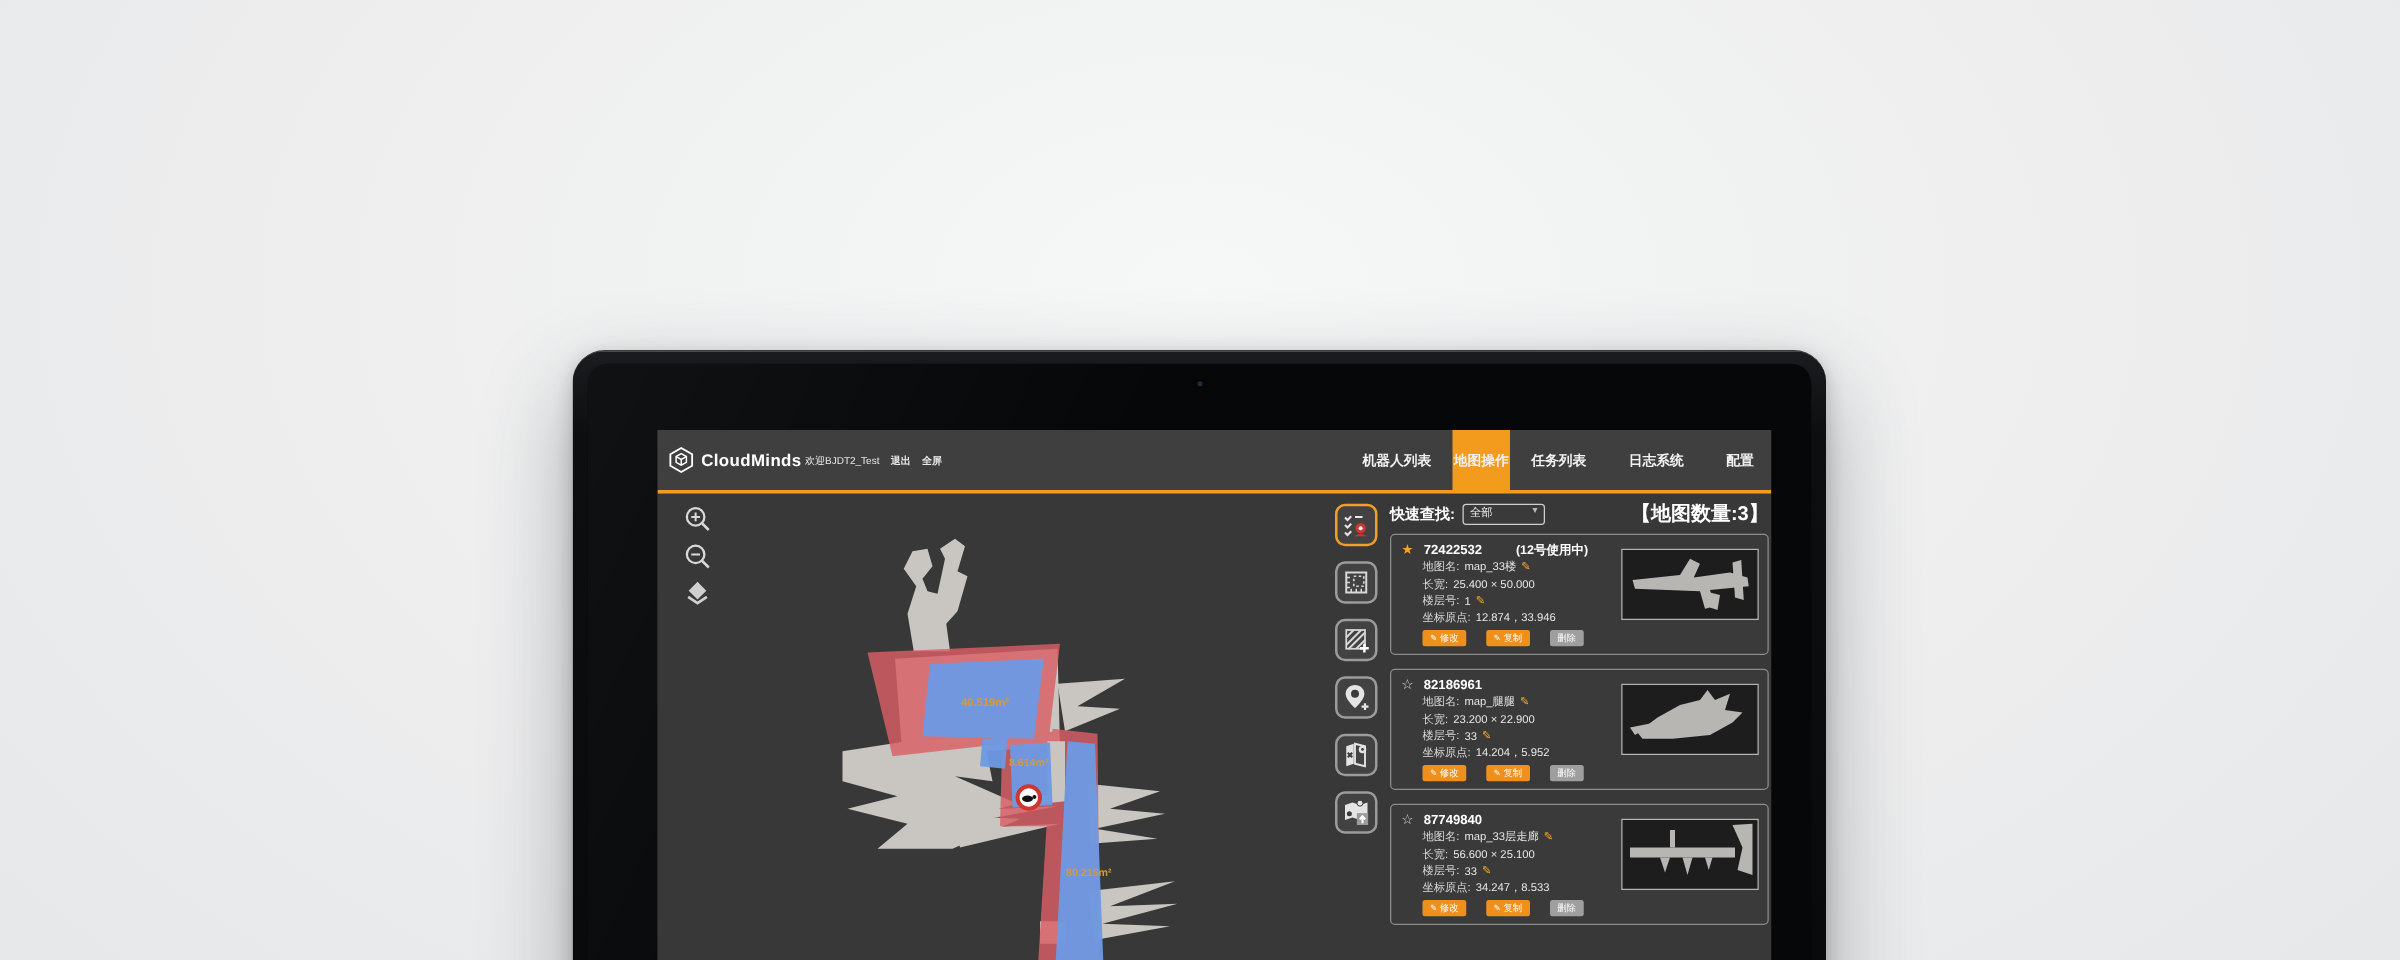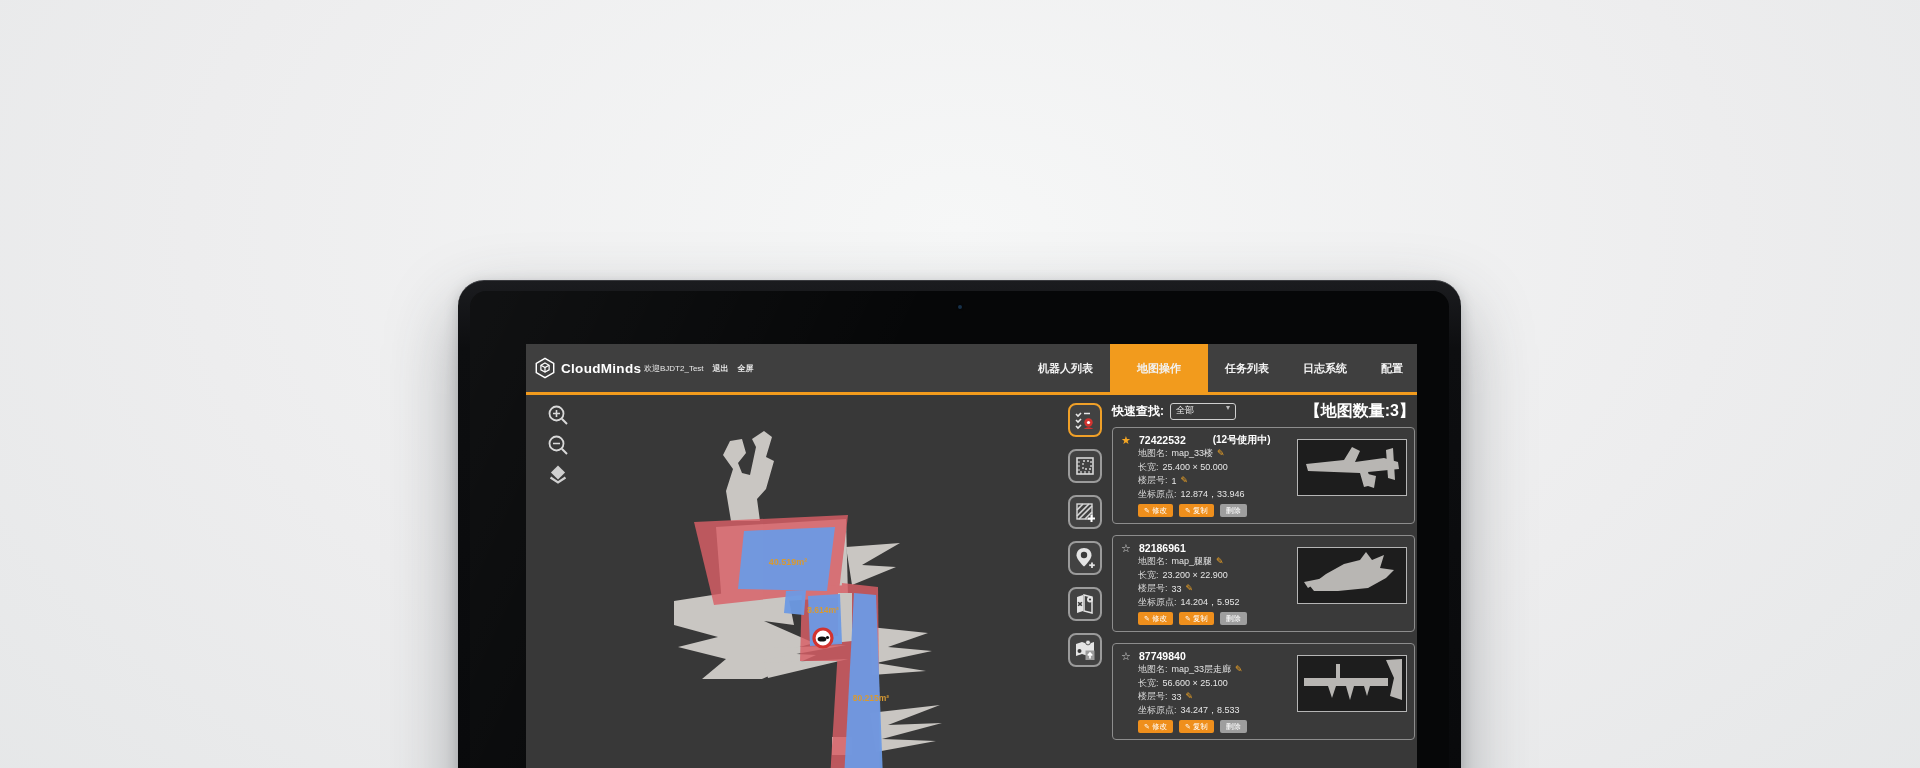--- a/index.html
+++ b/index.html
@@ -27,21 +27,21 @@
   
   .topbar { position:absolute; left:0; top:0; width:100%; height:48px; background:#3f3f3f; }
   .brand { position:absolute; left:8px; top:0; height:48px; display:flex; align-items:center; gap:5px; }
   .brand-name { font-size:13.5px; font-weight:bold; letter-spacing:.3px; color:#fff; }
   .welcome { position:absolute; left:118px; top:0; height:48px; display:flex; align-items:center;
              gap:9px; font-size:8px; color:#e9e9e9; }
   .welcome .lnk { font-weight:bold; cursor:pointer; }
   .nav { position:absolute; right:0; top:0; height:48px; display:flex; align-items:stretch; }
   .nav-item { display:flex; align-items:center; padding:4px 17px; font-size:11px; font-weight:bold;
               color:#f2f2f2; cursor:pointer; }
-  .nav-item.active { background:#f29b1d; padding:0 27px; }
+  .nav-item.active { background:#f29b1d; padding:0 1px; }
   .nav-item.last { padding-right:14px; }
   .accent { position:absolute; left:0; top:48px; width:100%; height:3px; background:#f29b1d; }
 
   
   .map-area { position:absolute; left:0; top:51px; width:100%; height:384px; background:#383838; }
   .map-canvas { position:absolute; left:0; top:0; width:545px; height:384px; }
   .map-ctrls { position:absolute; left:20px; top:8px; display:flex; flex-direction:column; gap:6px; }
   .map-ctrl { width:24px; height:24px; cursor:pointer; }
 
   
@@ -63,21 +63,21 @@
   .card { position:relative; height:97px; border:1px solid #8d8d8d; border-radius:4px;
           margin-bottom:11px; padding:5px 8px; background:#3a3a3a; cursor:pointer; }
   .card-title { display:flex; align-items:center; gap:6px; height:14px; }
   .star { font-size:11px; color:#d9d9d9; width:12px; cursor:pointer; line-height:1; }
   .star.filled { color:#f5a623; }
   .card-id { font-size:10.5px; font-weight:bold; color:#fff; }
   .card-note { font-size:10px; font-weight:bold; color:#fff;padding-left:21px; }
   .crow { margin-left:17px; font-size:9px; color:#e6e6e6; height:13.5px; display:flex; align-items:center; gap:4px; }
   .crow .lab { color:#d9d9d9; }
   .pencil { color:#f5a623; font-size:9px; cursor:pointer; line-height:1; }
-  .cbtns { position:absolute; left:25px; bottom:6px; display:flex; gap:6px; }
+  .cbtns { position:absolute; left:25px; bottom:6px; display:flex; gap:16px; }
   .cbtn { height:13px; padding:0 6px; font-size:7.5px; color:#fff; border:none; border-radius:2px;
           background:#ef8f1c; display:flex; align-items:center; gap:2px; cursor:pointer;
           font-family:"Liberation Sans",sans-serif; }
   .cbtn .bi { font-size:7px; }
   .cbtn.gray { background:#9e9e9e; }
   .thumb { position:absolute; right:7px; top:11px; width:110px; height:57px;
            border:1px solid #b5b5b5; background:#1d1d1d; cursor:pointer; }
   .thumb svg { display:block; }
 </style>
 </head>

